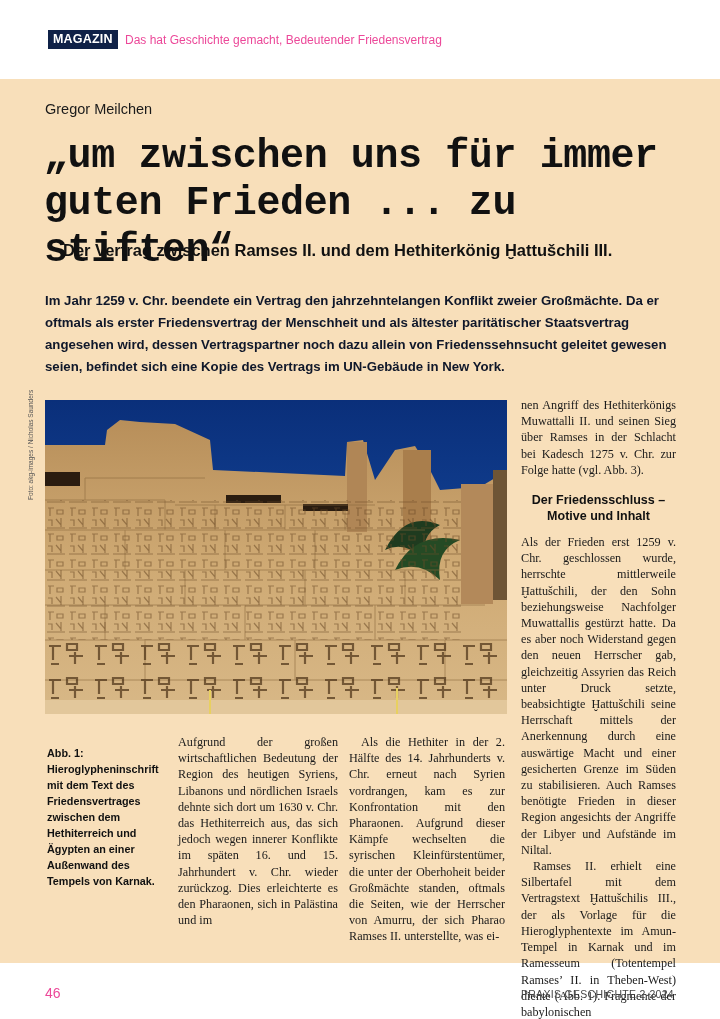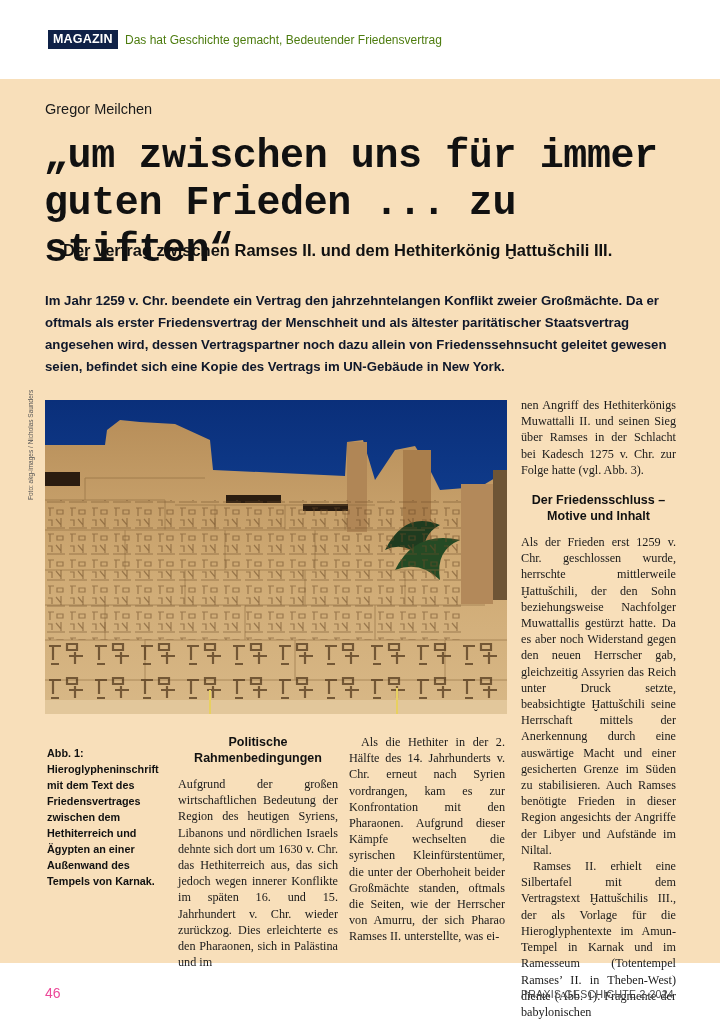--- a/index.html
+++ b/index.html
@@ -1,19 +1,19 @@
 <!DOCTYPE html>
 <html><head>
 <meta charset="utf-8">
 <style>
   html, body { margin:0; padding:0; }
   body { width:720px; height:1019px; background:#ffffff; position:relative; overflow:hidden; font-family:"Liberation Sans", sans-serif; color:#111; }
   .topbar { position:absolute; left:4px; top:0; width:720px; height:77px; background:#fff; }
   .badge { position:absolute; left:44px; top:30px; height:19px; padding:0 5px; background:#0f2147; color:#fff; font-family:"Liberation Sans", sans-serif; font-weight:bold; font-size:12.5px; line-height:19px; letter-spacing:0.2px; }
-  .rubric { position:absolute; left:121px; top:31px; font-size:12px; line-height:18px; color:#4d7c0f; }
+  .rubric { position:absolute; left:121px; top:31px; font-size:12px; line-height:18px; color:#ec4899; }
   .band { position:absolute; left:0; top:79px; width:720px; height:884px; background:#f8dfba; }
   .author { position:absolute; left:45px; top:101px; font-size:14.5px; color:#1a1a1a; }
   .title { position:absolute; left:44px; top:133px; width:640px; font-size:40px; line-height:47px; font-weight:bold; color:#111; letter-spacing:-0.4px; margin:0;font-family:Liberation Mono, monospace; }
   .subtitle { position:absolute; left:63px; top:241px; font-size:16.5px; font-weight:bold; color:#111; margin:0; }
   .lead { position:absolute; left:45px; top:290px; width:635px; font-size:13.2px; line-height:22px; font-weight:bold; color:#0f172a; margin:0; }
   .credit { position:absolute; left:27px; top:400px; width:14px; height:100px; }
   .credit span { position:absolute; left:0; top:100px; transform-origin:0 0; transform:rotate(-90deg); font-size:6.5px; color:#555; white-space:nowrap; }
   .photo { position:absolute; left:45px; top:400px; width:462px; height:314px; overflow:hidden; background:#c9a46c; }
   .caption { position:absolute; left:39px; top:737px; width:120px; font-size:10.8px; line-height:16px; font-weight:bold; color:#111; margin:8px; }
   .col { position:absolute; font-family:"Liberation Serif", serif; font-size:12.2px; line-height:16.2px; color:#1a1a1a; text-align:justify; hyphens:manual; }
@@ -91,21 +91,20 @@
 
     <rect x="0" y="300" width="462" height="14" fill="#e2c79b"></rect>
     <line x1="165" y1="290" x2="165" y2="314" stroke="#e8d060" stroke-width="2"></line>
     <line x1="352" y1="288" x2="352" y2="314" stroke="#e8d060" stroke-width="2"></line>
   </svg>
 </div>
 
 <p class="caption">Abb. 1: Hieroglypheninschrift mit dem Text des Friedensvertrages zwischen dem Hethiterreich und Ägypten an einer Außenwand des Tempels von Karnak.</p>
 
 <div class="col col1">
-  <h3>Politische Rahmenbedingungen</h3>
   <p>Aufgrund der großen wirtschaftlichen Bedeutung der Region des heutigen Syriens, Libanons und nördlichen Israels dehnte sich dort um 1630 v. Chr. das Hethiterreich aus, das sich jedoch wegen innerer Konflikte im späten 16. und 15. Jahrhundert v. Chr. wieder zurückzog. Dies erleichterte es den Pharaonen, sich in Palästina und im</p>
 </div>
 
 <div class="col col2">
   <p class="indent">Als die Hethiter in der 2. Hälfte des 14. Jahrhunderts v. Chr. erneut nach Syrien vordrangen, kam es zur Konfrontation mit den Pharaonen. Aufgrund dieser Kämpfe wechselten die syrischen Kleinfürstentümer, die unter der Oberhoheit beider Großmächte standen, oftmals die Seiten, wie der Herrscher von Amurru, der sich Pharao Ramses II. unterstellte, was ei-</p>
 </div>
 
 <div class="col col3">
   <p>nen Angriff des Hethiterkönigs Muwattalli II. und seinen Sieg über Ramses in der Schlacht bei Kadesch 1275 v. Chr. zur Folge hatte (vgl. Abb. 3).</p>
   <h3>Der Friedensschluss – Motive und Inhalt</h3>

